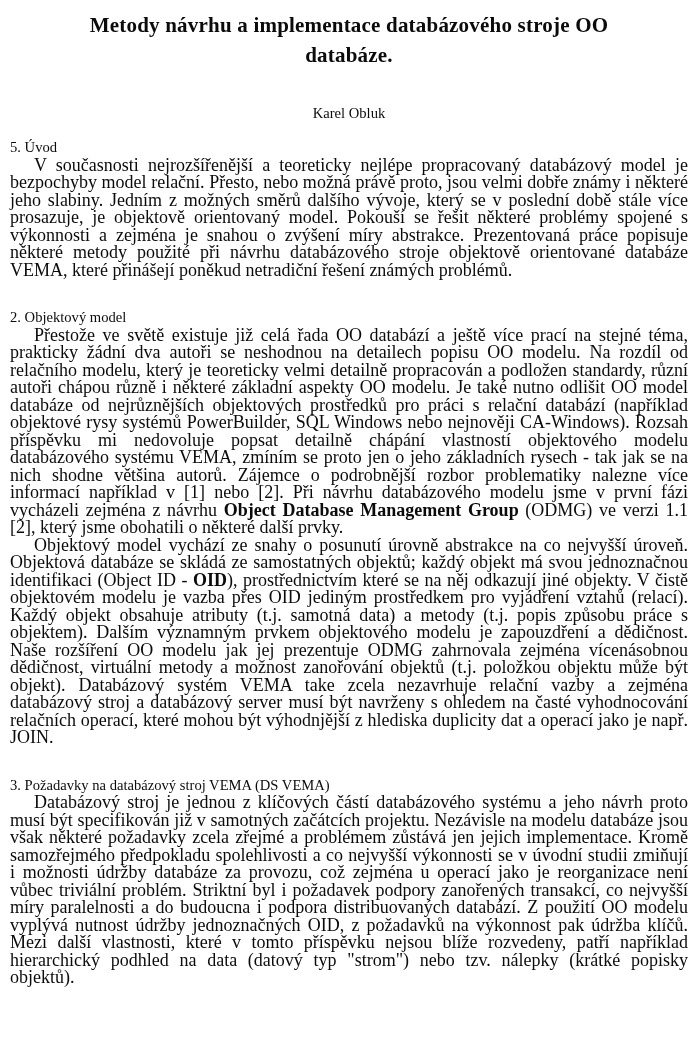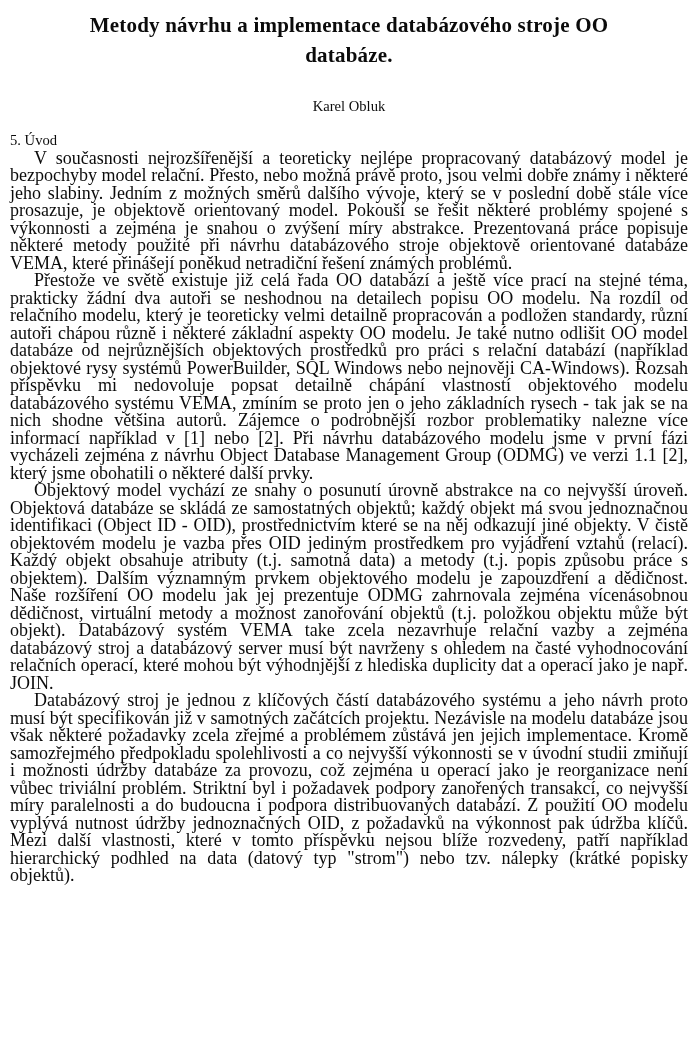--- a/index.html
+++ b/index.html
@@ -25,21 +25,21 @@
   .title {
     margin: 2px auto 0 auto;
     max-width: 600px;
     text-align: center;
     font-size: 21px;
     font-weight: bold;
     line-height: 30px;
     letter-spacing: 0.2px;
   }
   .author {
-    margin-top: 28px;
+    margin-top: 35px;
     text-align: center;
     font-size: 14.6px;
     line-height: 17px;
   }
   .doc-body .section-heading {
     margin: 30px 0 0 0;
     font-size: 14.6px;
     line-height: 17.5px;
     font-weight: normal;
   }
@@ -47,31 +47,33 @@
     margin-top: 17px;
   }
   .doc-body p.para {
     margin: 0;
     font-size: 18px;
     line-height: 17.5px;
     text-align: justify;
     text-indent: 24px;
   }
   .doc-body p.para b {
-    font-weight: normal;
+    font-weight: bold;
   }
 </style>
 </head>
 <body>
 
 <div class="page">
   <h1 class="title">Metody návrhu a implementace databázového stroje OO databáze.</h1>
 
   <div class="author">Karel Obluk</div>
 
   <div class="doc-body">
       <div class="section-heading">5. Úvod</div>
       <p class="para"><span>V současnosti nejrozšířenější a teoreticky nejlépe propracovaný databázový model je bezpochyby model relační. Přesto, nebo možná právě proto, jsou velmi dobře známy i některé jeho slabiny. Jedním z možných směrů dalšího vývoje, který se v poslední době stále více prosazuje, je objektově orientovaný model. Pokouší se řešit některé problémy spojené s výkonnosti a zejména je snahou o zvýšení míry abstrakce. Prezentovaná práce popisuje některé metody použité při návrhu databázového stroje objektově orientované databáze VEMA, které přinášejí poněkud netradiční řešení známých problémů.</span></p>
+      <div class="section-heading">2. Objektový model</div>
       <p class="para"><span>Přestože ve světě existuje již celá řada OO databází a ještě více prací na stejné téma, prakticky žádní dva autoři se neshodnou na detailech popisu OO modelu. Na rozdíl od relačního modelu, který je teoreticky velmi detailně propracován a podložen standardy, různí autoři chápou různě i některé základní aspekty OO modelu. Je také nutno odlišit OO model databáze od nejrůznějších objektových prostředků pro práci s relační databází (například objektové rysy systémů PowerBuilder, SQL Windows nebo nejnověji CA-Windows). Rozsah příspěvku mi nedovoluje popsat detailně chápání vlastností objektového modelu databázového systému VEMA, zmíním se proto jen o jeho základních rysech - tak jak se na nich shodne většina autorů. Zájemce o podrobnější rozbor problematiky nalezne více informací například v [1] nebo [2]. Při návrhu databázového modelu jsme v první fázi vycházeli zejména z návrhu </span><b>Object Database Management Group</b><span> (ODMG) ve verzi 1.1 [2], který jsme obohatili o některé další prvky.</span></p>
       <p class="para"><span>Objektový model vychází ze snahy o posunutí úrovně abstrakce na co nejvyšší úroveň. Objektová databáze se skládá ze samostatných objektů; každý objekt má svou jednoznačnou identifikaci (Object ID - </span><b>OID</b><span>), prostřednictvím které se na něj odkazují jiné objekty. V čistě objektovém modelu je vazba přes OID jediným prostředkem pro vyjádření vztahů (relací). Každý objekt obsahuje atributy (t.j. samotná data) a metody (t.j. popis způsobu práce s objektem). Dalším významným prvkem objektového modelu je zapouzdření a dědičnost. Naše rozšíření OO modelu jak jej prezentuje ODMG zahrnovala zejména vícenásobnou dědičnost, virtuální metody a možnost zanořování objektů (t.j. položkou objektu může být objekt). Databázový systém VEMA take zcela nezavrhuje relační vazby a zejména databázový stroj a databázový server musí být navrženy s ohledem na časté vyhodnocování relačních operací, které mohou být výhodnjější z hlediska duplicity dat a operací jako je např. JOIN.</span></p>
+      <div class="section-heading">3. Požadavky na databázový stroj VEMA (DS VEMA)</div>
       <p class="para"><span>Databázový stroj je jednou z klíčových částí databázového systému a jeho návrh proto musí být specifikován již v samotných začátcích projektu. Nezávisle na modelu databáze jsou však některé požadavky zcela zřejmé a problémem zůstává jen jejich implementace. Kromě samozřejmého předpokladu spolehlivosti a co nejvyšší výkonnosti se v úvodní studii zmiňují i možnosti údržby databáze za provozu, což zejména u operací jako je reorganizace není vůbec triviální problém. Striktní byl i požadavek podpory zanořených transakcí, co nejvyšší míry paralelnosti a do budoucna i podpora distribuovaných databází. Z použití OO modelu vyplývá nutnost údržby jednoznačných OID, z požadavků na výkonnost pak údržba klíčů. Mezi další vlastnosti, které v tomto příspěvku nejsou blíže rozvedeny, patří například hierarchický podhled na data (datový typ "strom") nebo tzv. nálepky (krátké popisky objektů).</span></p>
     </div>
 </div>
 
 </body></html>

